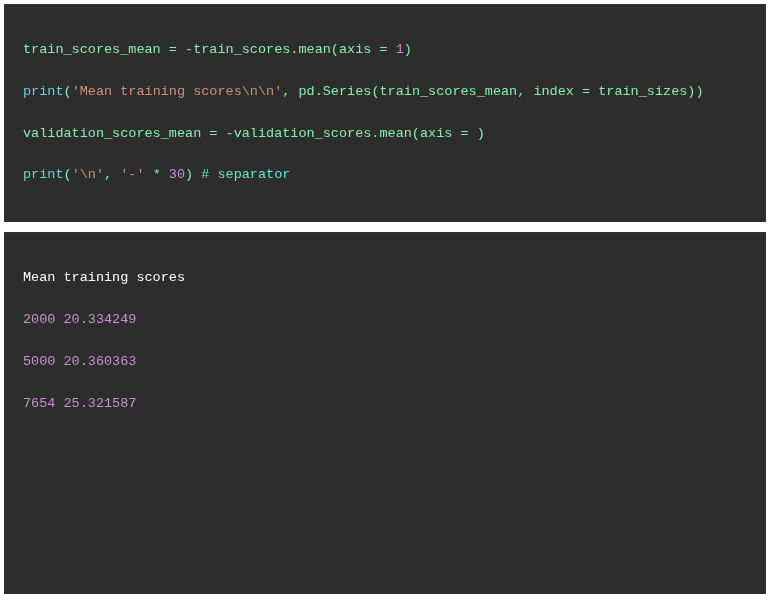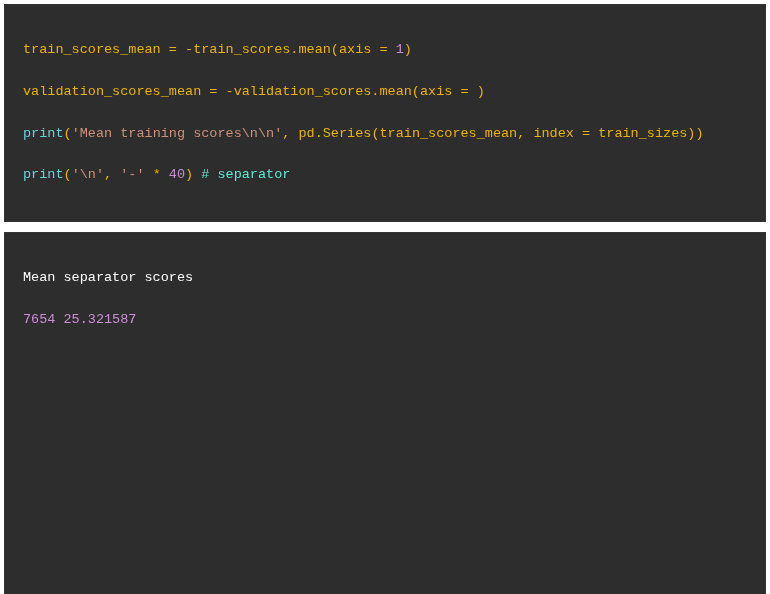--- a/index.html
+++ b/index.html
@@ -27,35 +27,37 @@
     padding: 14px 18px;
     margin: 0 4px 4px 4px;
     border: 1px solid #333;
     white-space: pre;
     position: relative;
   }
   .tok-func { color: #61d6d6; }
   .tok-string { color: #ce9178; }
   .tok-number { color: #c98fd2; }
   .tok-comment { color: #5eead4; }
-  .tok-plain { color: #eab308; }
+  .tok-plain { color: #86efac; }
   .out-num { color: #c98fd2; }
 </style>
 </head>
 <body>
 
 <div class="code-block">
 <div><span class="tok-plain">train_scores_mean = -train_scores.mean(axis = </span><span class="tok-number">1</span><span class="tok-plain">)</span></div>
+<div><span class="tok-func">print</span><span class="tok-plain">(</span><span class="tok-string">'Mean training scores\n\n'</span><span class="tok-plain">, pd.Series(train_scores_mean, index = train_sizes))</span></div>
 <div><span class="tok-plain">validation_scores_mean = -validation_scores.mean(axis = )</span></div>
-<div><span class="tok-func">print</span><span class="tok-plain">(</span><span class="tok-string">'Mean training scores\n\n'</span><span class="tok-plain">, pd.Series(train_scores_mean, index = train_sizes))</span></div>
-<div><span class="tok-func">print</span><span class="tok-plain">(</span><span class="tok-string">'\n'</span><span class="tok-plain">, </span><span class="tok-string">'-'</span><span class="tok-plain"> * </span><span class="tok-number">40</span><span class="tok-plain">) </span><span class="tok-comment"># separator</span></div>
+<div><span class="tok-func">print</span><span class="tok-plain">(</span><span class="tok-string">'\n'</span><span class="tok-plain">, </span><span class="tok-string">'-'</span><span class="tok-plain"> * </span><span class="tok-number">30</span><span class="tok-plain">) </span><span class="tok-comment"># separator</span></div>
 </div>
 
 <div class="output-block">
-<div>Mean separator scores</div>
+<div>Mean training scores</div>
+<div><span class="out-num">2000</span> <span class="out-num">20.334249</span></div>
+<div><span class="out-num">5000</span> <span class="out-num">20.360363</span></div>
 <div><span class="out-num">7654</span> <span class="out-num">25.321587</span></div>
 
 
 
 
 
 
 
 
 

